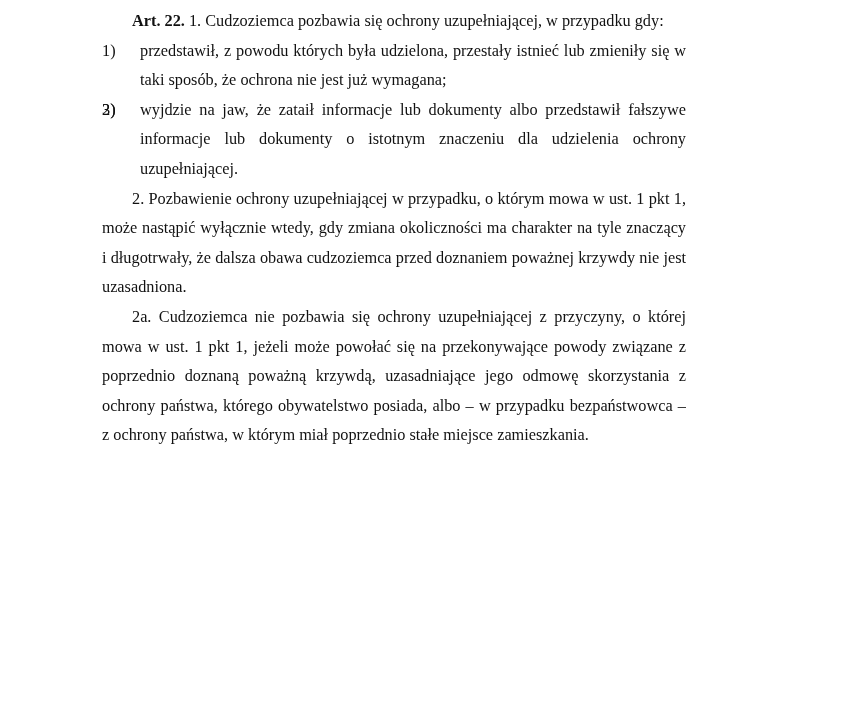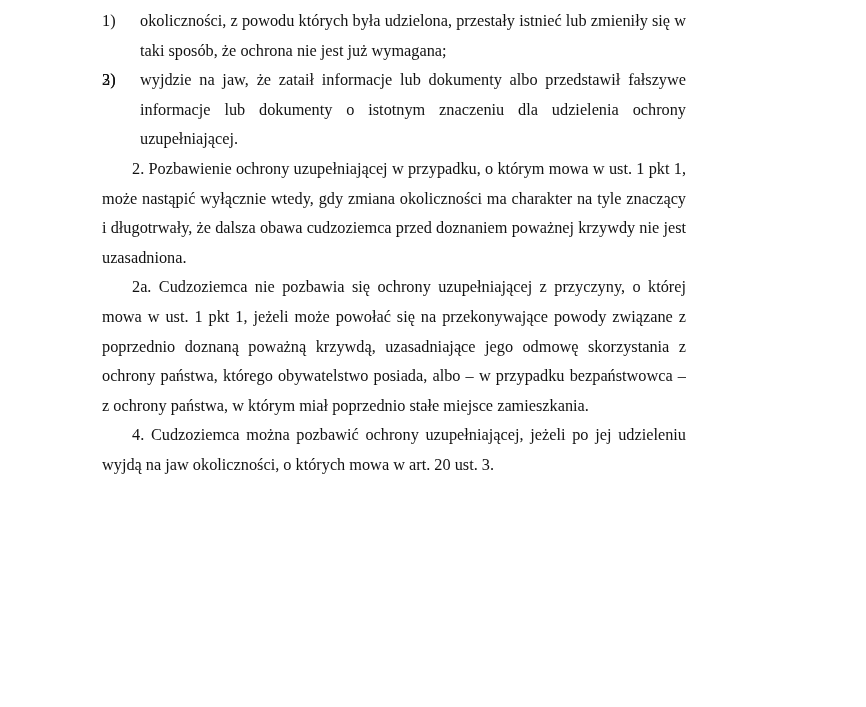--- a/index.html
+++ b/index.html
@@ -12,21 +12,21 @@
   .p { margin: 0; text-align: justify; text-align-last: left; }
   .indent { text-indent: 30px; }
   .item { position: relative; padding-left: 38px; margin: 0; text-align: justify; }
   .item .num { position: absolute; left: 0; top: 0; }
   .bold { font-weight: bold; }
 </style>
 </head>
 <body>
 
 <div class="page">
+  <p class="p indent"><span class="bold">Art. 22.</span><span> 1. Cudzoziemca pozbawia się ochrony uzupełniającej, w przypadku gdy:</span></p>
 
-  <p class="item"><span class="num">1)</span><span>okoliczności, z powodu których była udzielona, przestały istnieć lub zmieniły się w taki sposób, że ochrona nie jest już wymagana;</span></p>
+  <p class="item"><span class="num">1)</span><span>przedstawił, z powodu których była udzielona, przestały istnieć lub zmieniły się w taki sposób, że ochrona nie jest już wymagana;</span></p>
   <p class="item"><span class="num">2)</span></p>
   <p class="item"><span class="num">3)</span><span>wyjdzie na jaw, że zataił informacje lub dokumenty albo przedstawił fałszywe informacje lub dokumenty o istotnym znaczeniu dla udzielenia ochrony uzupełniającej.</span></p>
 
   <p class="p indent">2. Pozbawienie ochrony uzupełniającej w przypadku, o którym mowa w ust. 1 pkt 1, może nastąpić wyłącznie wtedy, gdy zmiana okoliczności ma charakter na tyle znaczący i długotrwały, że dalsza obawa cudzoziemca przed doznaniem poważnej krzywdy nie jest uzasadniona.</p>
   <p class="p indent">2a. Cudzoziemca nie pozbawia się ochrony uzupełniającej z przyczyny, o której mowa w ust. 1 pkt 1, jeżeli może powołać się na przekonywające powody związane z poprzednio doznaną poważną krzywdą, uzasadniające jego odmowę skorzystania z ochrony państwa, którego obywatelstwo posiada, albo – w przypadku bezpaństwowca – z ochrony państwa, w którym miał poprzednio stałe miejsce zamieszkania.</p>
-  <p class="p indent">4. Cudzoziemca można pozbawić ochrony uzupełniającej, jeżeli po jej udzieleniu wyjdą na jaw okoliczności, o których mowa w art. 20 ust. 3.</p>
 </div>
 
 </body></html>

